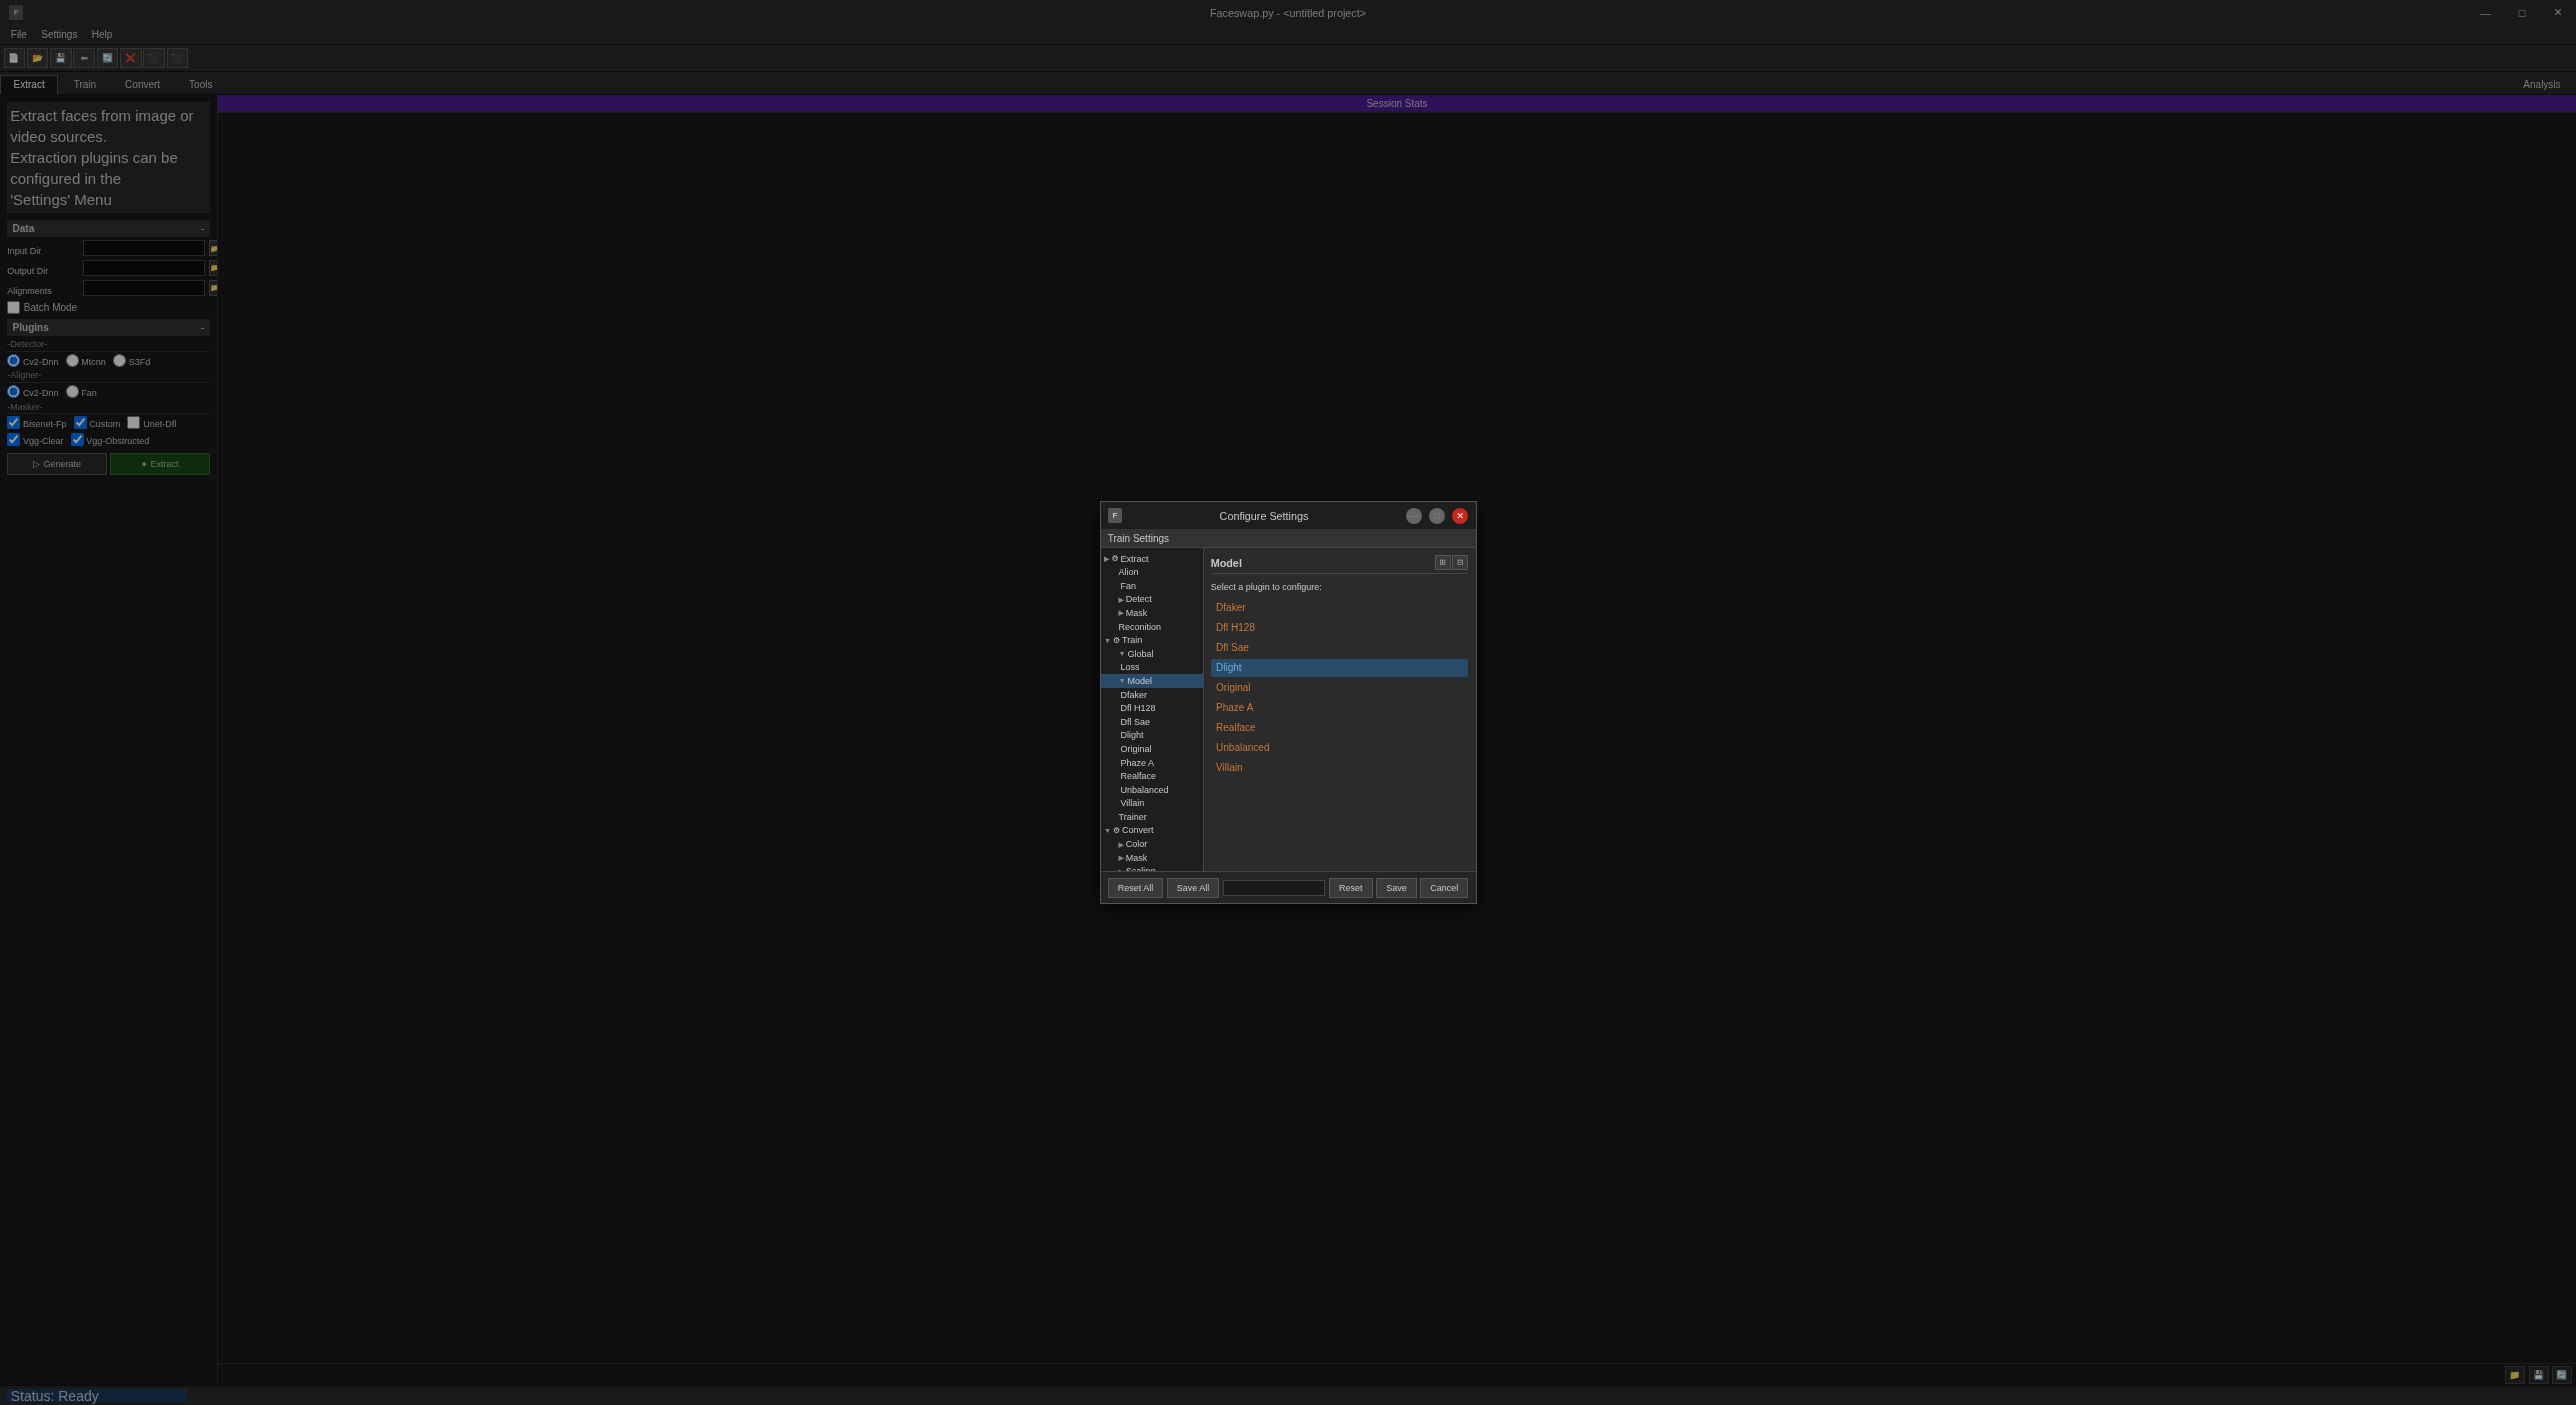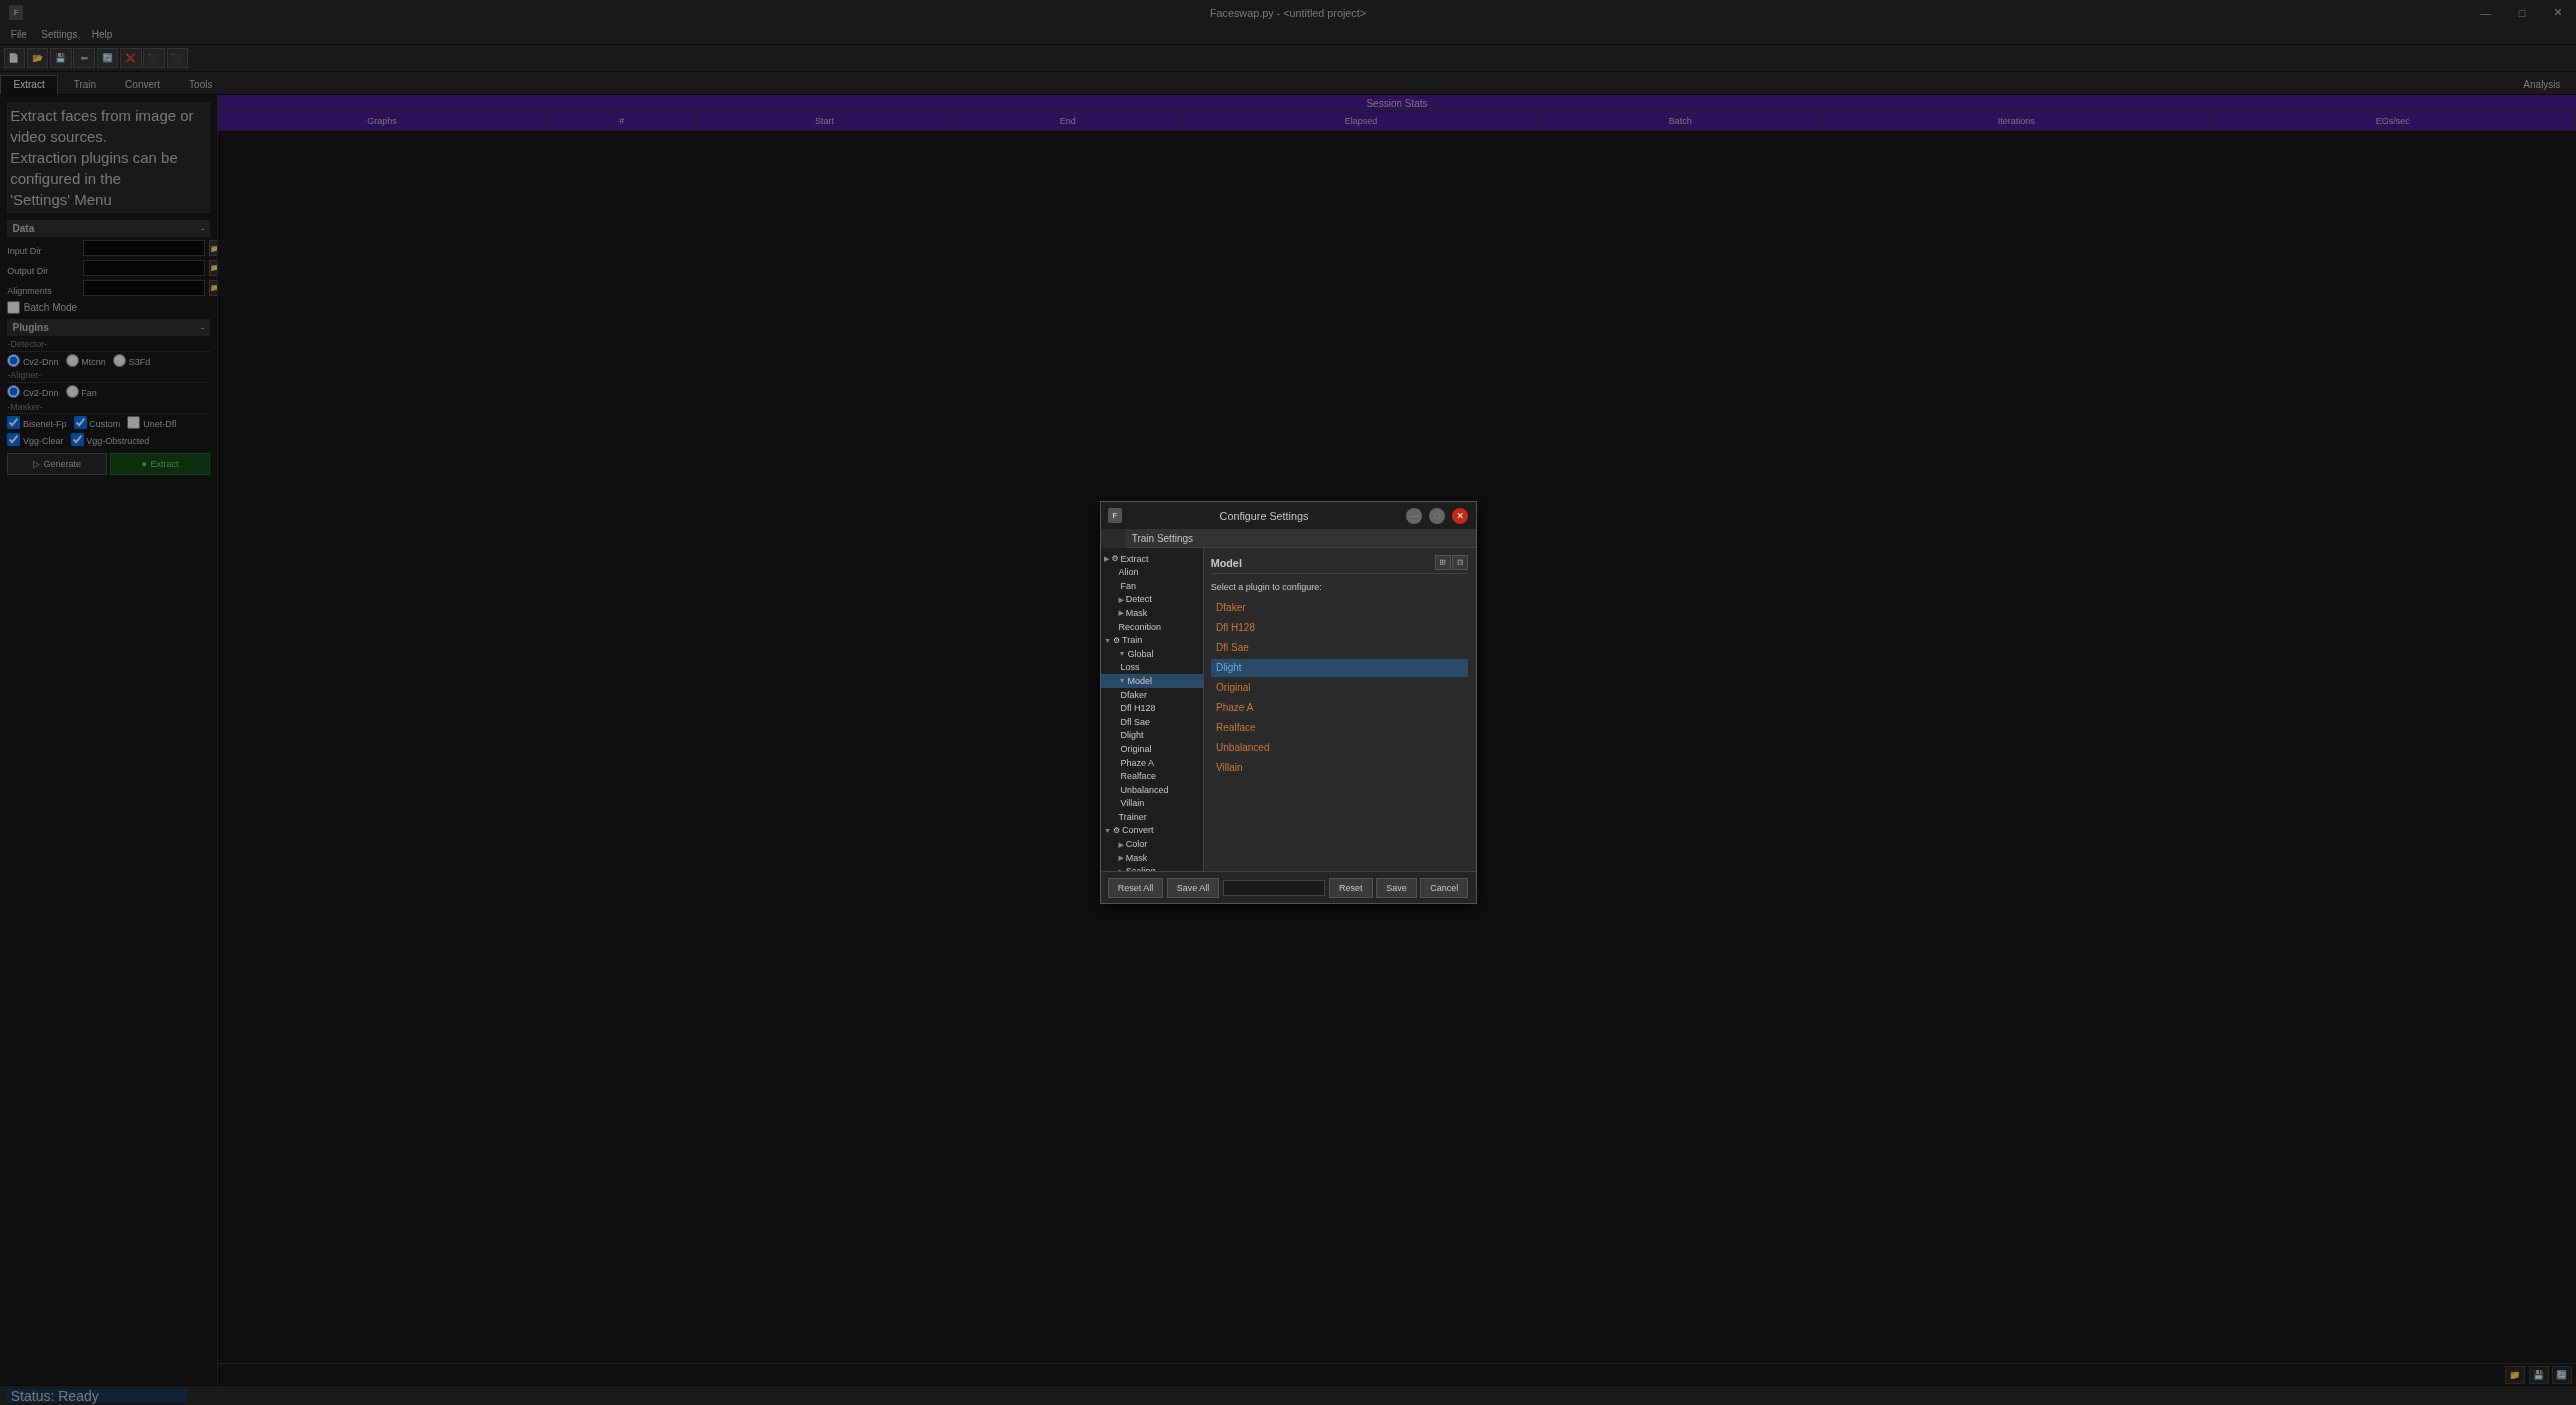--- a/index.html
+++ b/index.html
@@ -382,21 +382,20 @@
       font-size: 9px;
     }
     .modal-min-btn { background: #666; }
     .modal-max-btn { background: #666; }
     .modal-subtitle {
       background: #333;
       padding: 3.6px 7.2px;
       color: #c8c8c8;
       font-size: 10px;
       border-bottom: 0.9px solid #444;
-      margin-left: 24px;
     }
     .modal-body {
       display: flex;
       height: 323px;
     }
     .tree-panel {
       width: 103px;
       background: #1e1e1e;
       border-right: 0.9px solid #444;
       overflow-y: auto;
@@ -657,34 +656,20 @@
       <button class="btn-extract">
         <span>●</span>
         <span>Extract</span>
       </button>
     </div>
   </div>
 
   <div class="right-panel">
     <div class="session-stats">
       <div class="stats-header">Session Stats</div>
-      <table class="stats-table">
-        <thead>
-          <tr>
-            <th>Graphs</th>
-            <th>#</th>
-            <th>Start</th>
-            <th>End</th>
-            <th>Elapsed</th>
-            <th>Batch</th>
-            <th>Iterations</th>
-            <th>EGs/sec</th>
-          </tr>
-        </thead>
-      </table>
     </div>
     <div class="stats-content">No session data loaded</div>
     <div class="right-bottom-bar">
       <div class="right-btn">📁</div>
       <div class="right-btn">💾</div>
       <div class="right-btn">🔄</div>
     </div>
   </div>
 
 </div>

